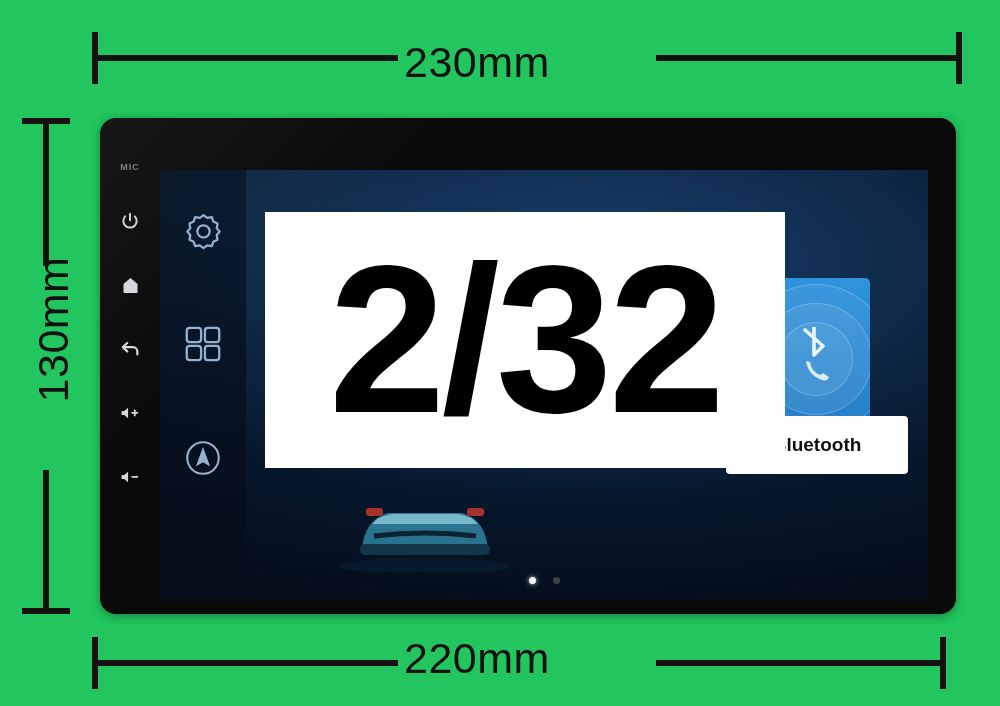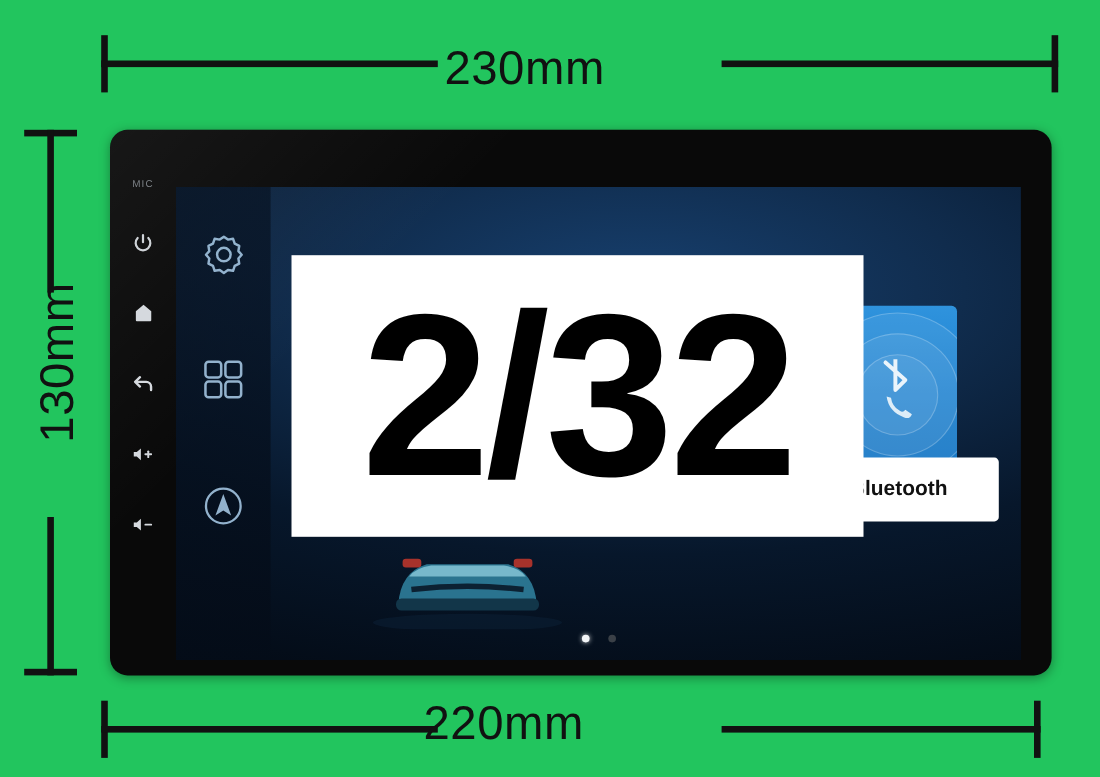--- a/index.html
+++ b/index.html
@@ -21,21 +21,21 @@
   }
   .dim-line-h { position: absolute; background: #111; height: 6px; }
   .dim-cap-v  { position: absolute; background: #111; width: 6px; }
   .dim-line-v { position: absolute; background: #111; width: 6px; }
   .dim-cap-h  { position: absolute; background: #111; height: 6px; }
 
   #top-dim-label {
     left: 404px; top: 38px; font-size: 43px;
   }
   #bottom-dim-label {
-    left: 385px; top: 634px; font-size: 43px;
+    left: 404px; top: 634px; font-size: 43px;
   }
   #left-dim-label {
     left: -47px; top: 305px;
     font-size: 43px;
     transform: rotate(-90deg);
     transform-origin: center center;
     width: 200px; text-align: center;
   }
 
   
@@ -59,21 +59,21 @@
     position: absolute; left: 0; top: 0; width: 60px; height: 100%;
     display: flex; flex-direction: column;
     align-items: center; padding-top: 10px; gap: 2px;
     z-index: 3;
   }
   .bezel-btn {
     width: 46px; height: 62px;
     display: flex; align-items: center; justify-content: center;
     color: #cfd3d8;
   }
-  .bezel-txt { font-size: 9px; font-weight: 400; letter-spacing: 1px; color: #7d8287; margin-top: 16px; }
+  .bezel-txt { font-size: 9px; font-weight: 700; letter-spacing: 1px; color: #7d8287; margin-top: 16px; }
 
   
   #screen {
     position: absolute;
     left: 60px; top: 52px;
     width: 768px; height: 430px;
     background:
       radial-gradient(120% 90% at 55% 22%, #17406f 0%, #102c4d 32%, #07172b 62%, #030a14 100%),
       #04101f;
     overflow: hidden;
@@ -135,21 +135,21 @@
     position: absolute; left: 0; right: 0; bottom: 16px;
     display: flex; justify-content: center; gap: 17px;
     z-index: 3;
   }
   .dot { width: 7px; height: 7px; border-radius: 50%; background: #3a4047; }
   .dot.active { background: #f3f5f7; box-shadow: 0 0 5px rgba(255,255,255,.8); }
 
   
   #spec-overlay {
     position: absolute;
-    left: 265px; top: 232px;
+    left: 265px; top: 212px;
     width: 520px; height: 256px;
     background: #ffffff;
     z-index: 20;
     display: flex; align-items: center; justify-content: center;
   }
   #spec-overlay span {
     font-family: "Liberation Sans", sans-serif;
     font-weight: 700;
     font-size: 210px;
     line-height: 1;

